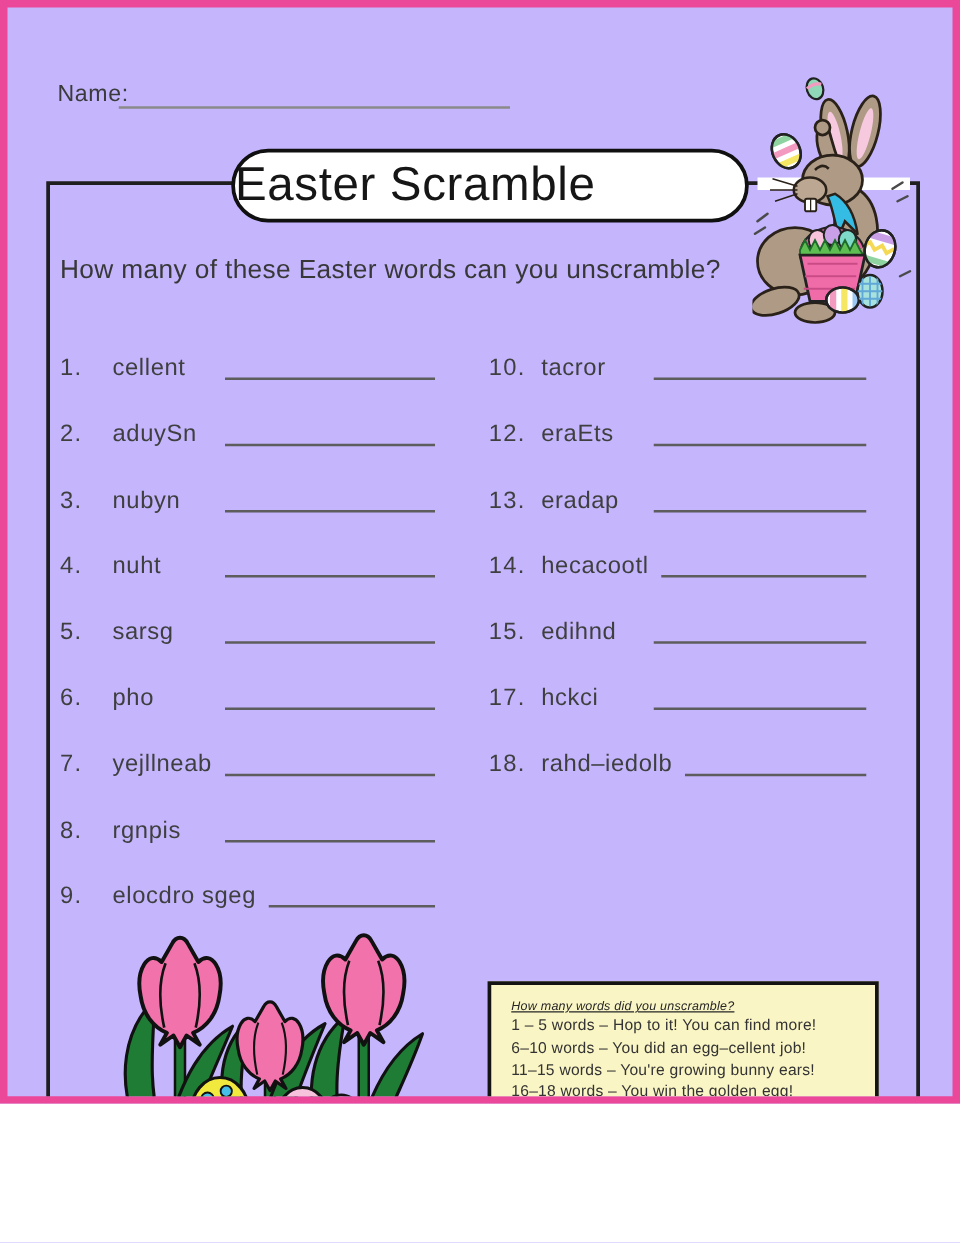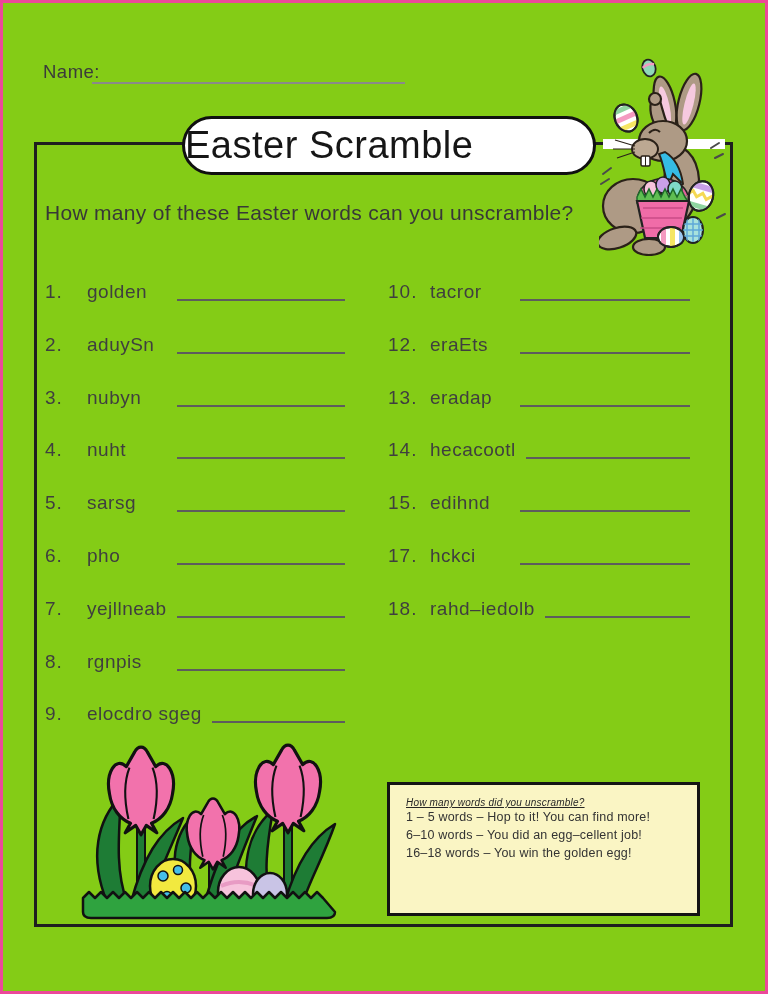--- a/index.html
+++ b/index.html
@@ -1,20 +1,20 @@
 <!DOCTYPE html>
 <html><head>
 <meta charset="utf-8">
 <style>
   * { margin:0; padding:0; box-sizing:border-box; }
   html,body { background:#ffffff; }
   body { font-family:"Liberation Sans","DejaVu Sans",sans-serif; }
   .page {
-    position:relative; width:768px; height:994px; background:#84cc16;
-    overflow:hidden; border:3px solid #ec4899;
+    position:relative; width:768px; height:883px; background:#c4b5fd;
+    overflow:hidden; border:6px solid #ec4899;
   }
 
   
   .name-row { position:absolute; left:40px; top:58px; font-size:18.5px; color:#3b3b3b; letter-spacing:0.5px; }
   .name-line { position:absolute; left:89px; top:59px; width:313px; height:22px; border-bottom:2px solid #8a8a8a; }
 
   
   .main-box { position:absolute; left:31px; top:139px; width:699px; height:785px; border:3px solid #1f1f1f; }
   .border-gap-mask { position:absolute; left:600px; top:136px; width:122px; height:10px; background:#ffffff; z-index:3; }
 
@@ -170,21 +170,21 @@
       </g>
     </svg>
   </div>
 
   <div class="prompt">How many of these Easter words can you unscramble?</div>
 
   <div class="words-grid">
     <div class="col-left">
       <div class="word-row">
         <span class="num">1.</span>
-        <span class="word">golden</span>
+        <span class="word">cellent</span>
         <div class="blank"></div>
       </div>
       <div class="word-row">
         <span class="num">2.</span>
         <span class="word">aduySn</span>
         <div class="blank"></div>
       </div>
       <div class="word-row">
         <span class="num">3.</span>
         <span class="word">nubyn</span>
@@ -302,17 +302,18 @@
       <use href="#tulipHead" transform="translate(140,98) scale(0.85)"></use>
       <use href="#tulipHead" transform="translate(215,54) scale(1.05)"></use>
     </svg>
   </div>
 
   <div class="score-box">
     <div class="score-title">How many words did you unscramble?</div>
     <div class="score-lines">
       <div class="score-line">1 – 5 words – Hop to it!  You can find more!</div>
       <div class="score-line">6–10 words – You did an egg–cellent job!</div>
+      <div class="score-line">11–15 words – You're growing bunny ears!</div>
       <div class="score-line">16–18 words – You win the golden egg!</div>
     </div>
   </div>
 
 </div>
 
 </body></html>

